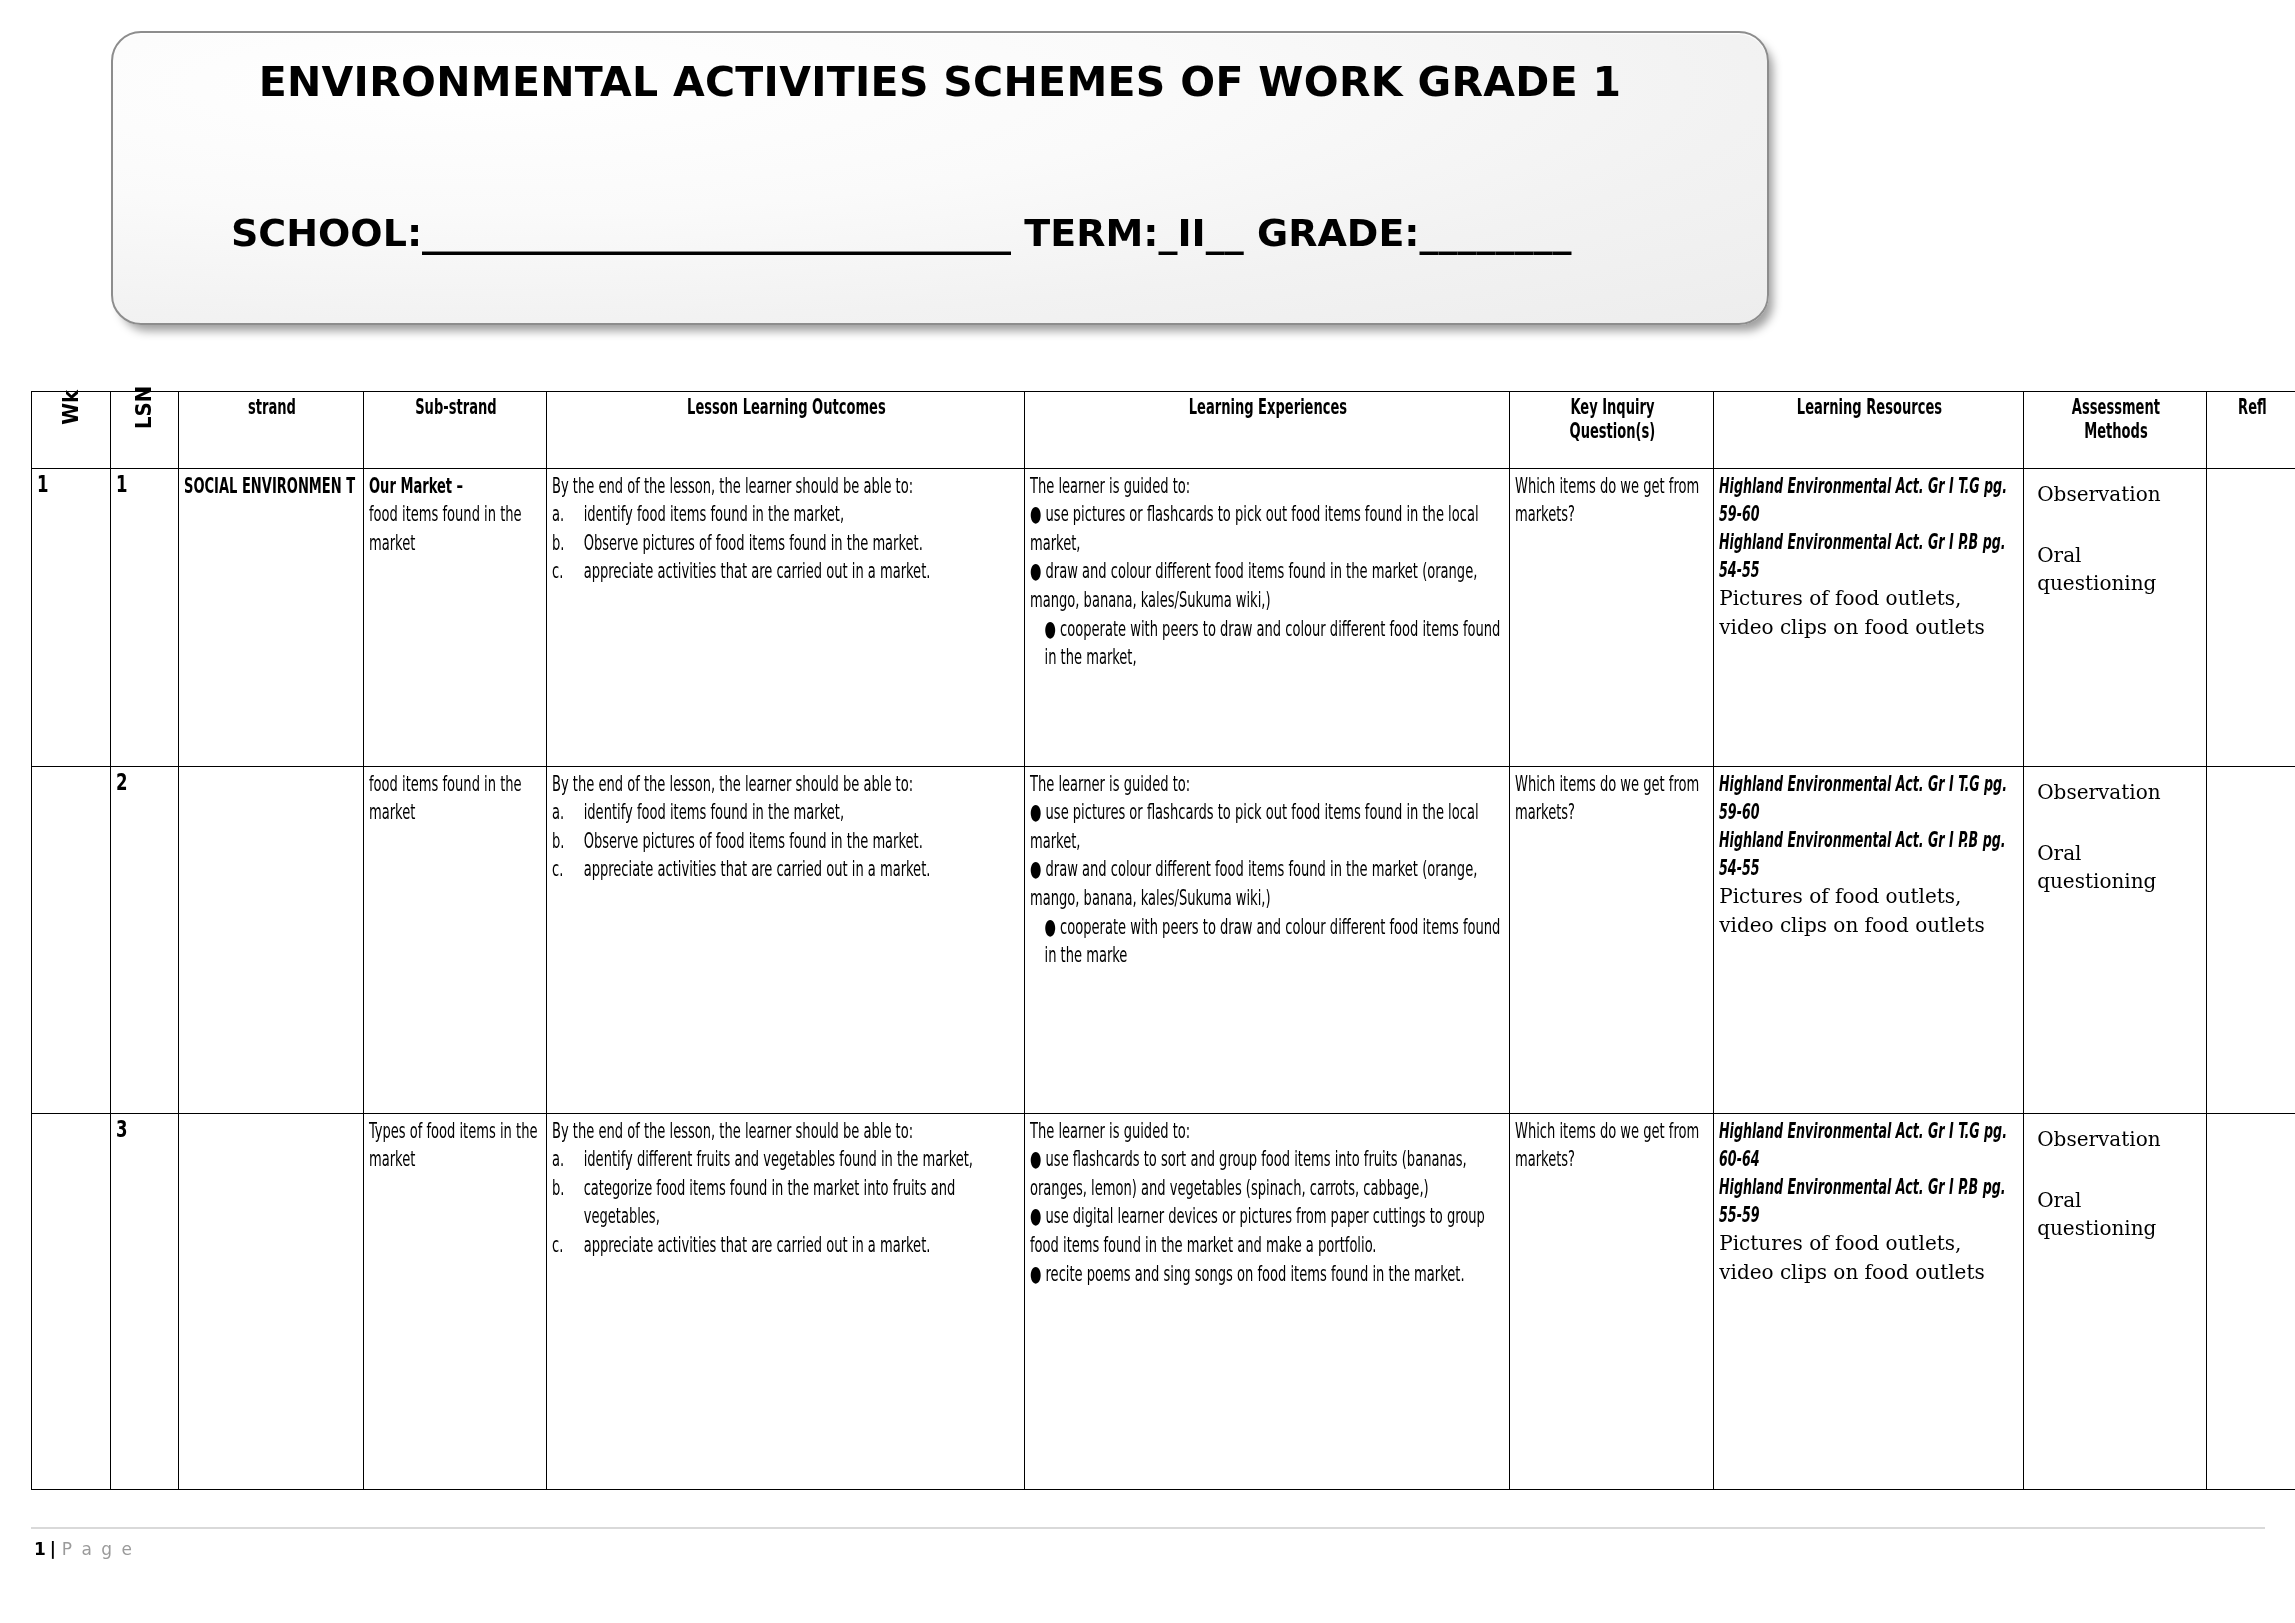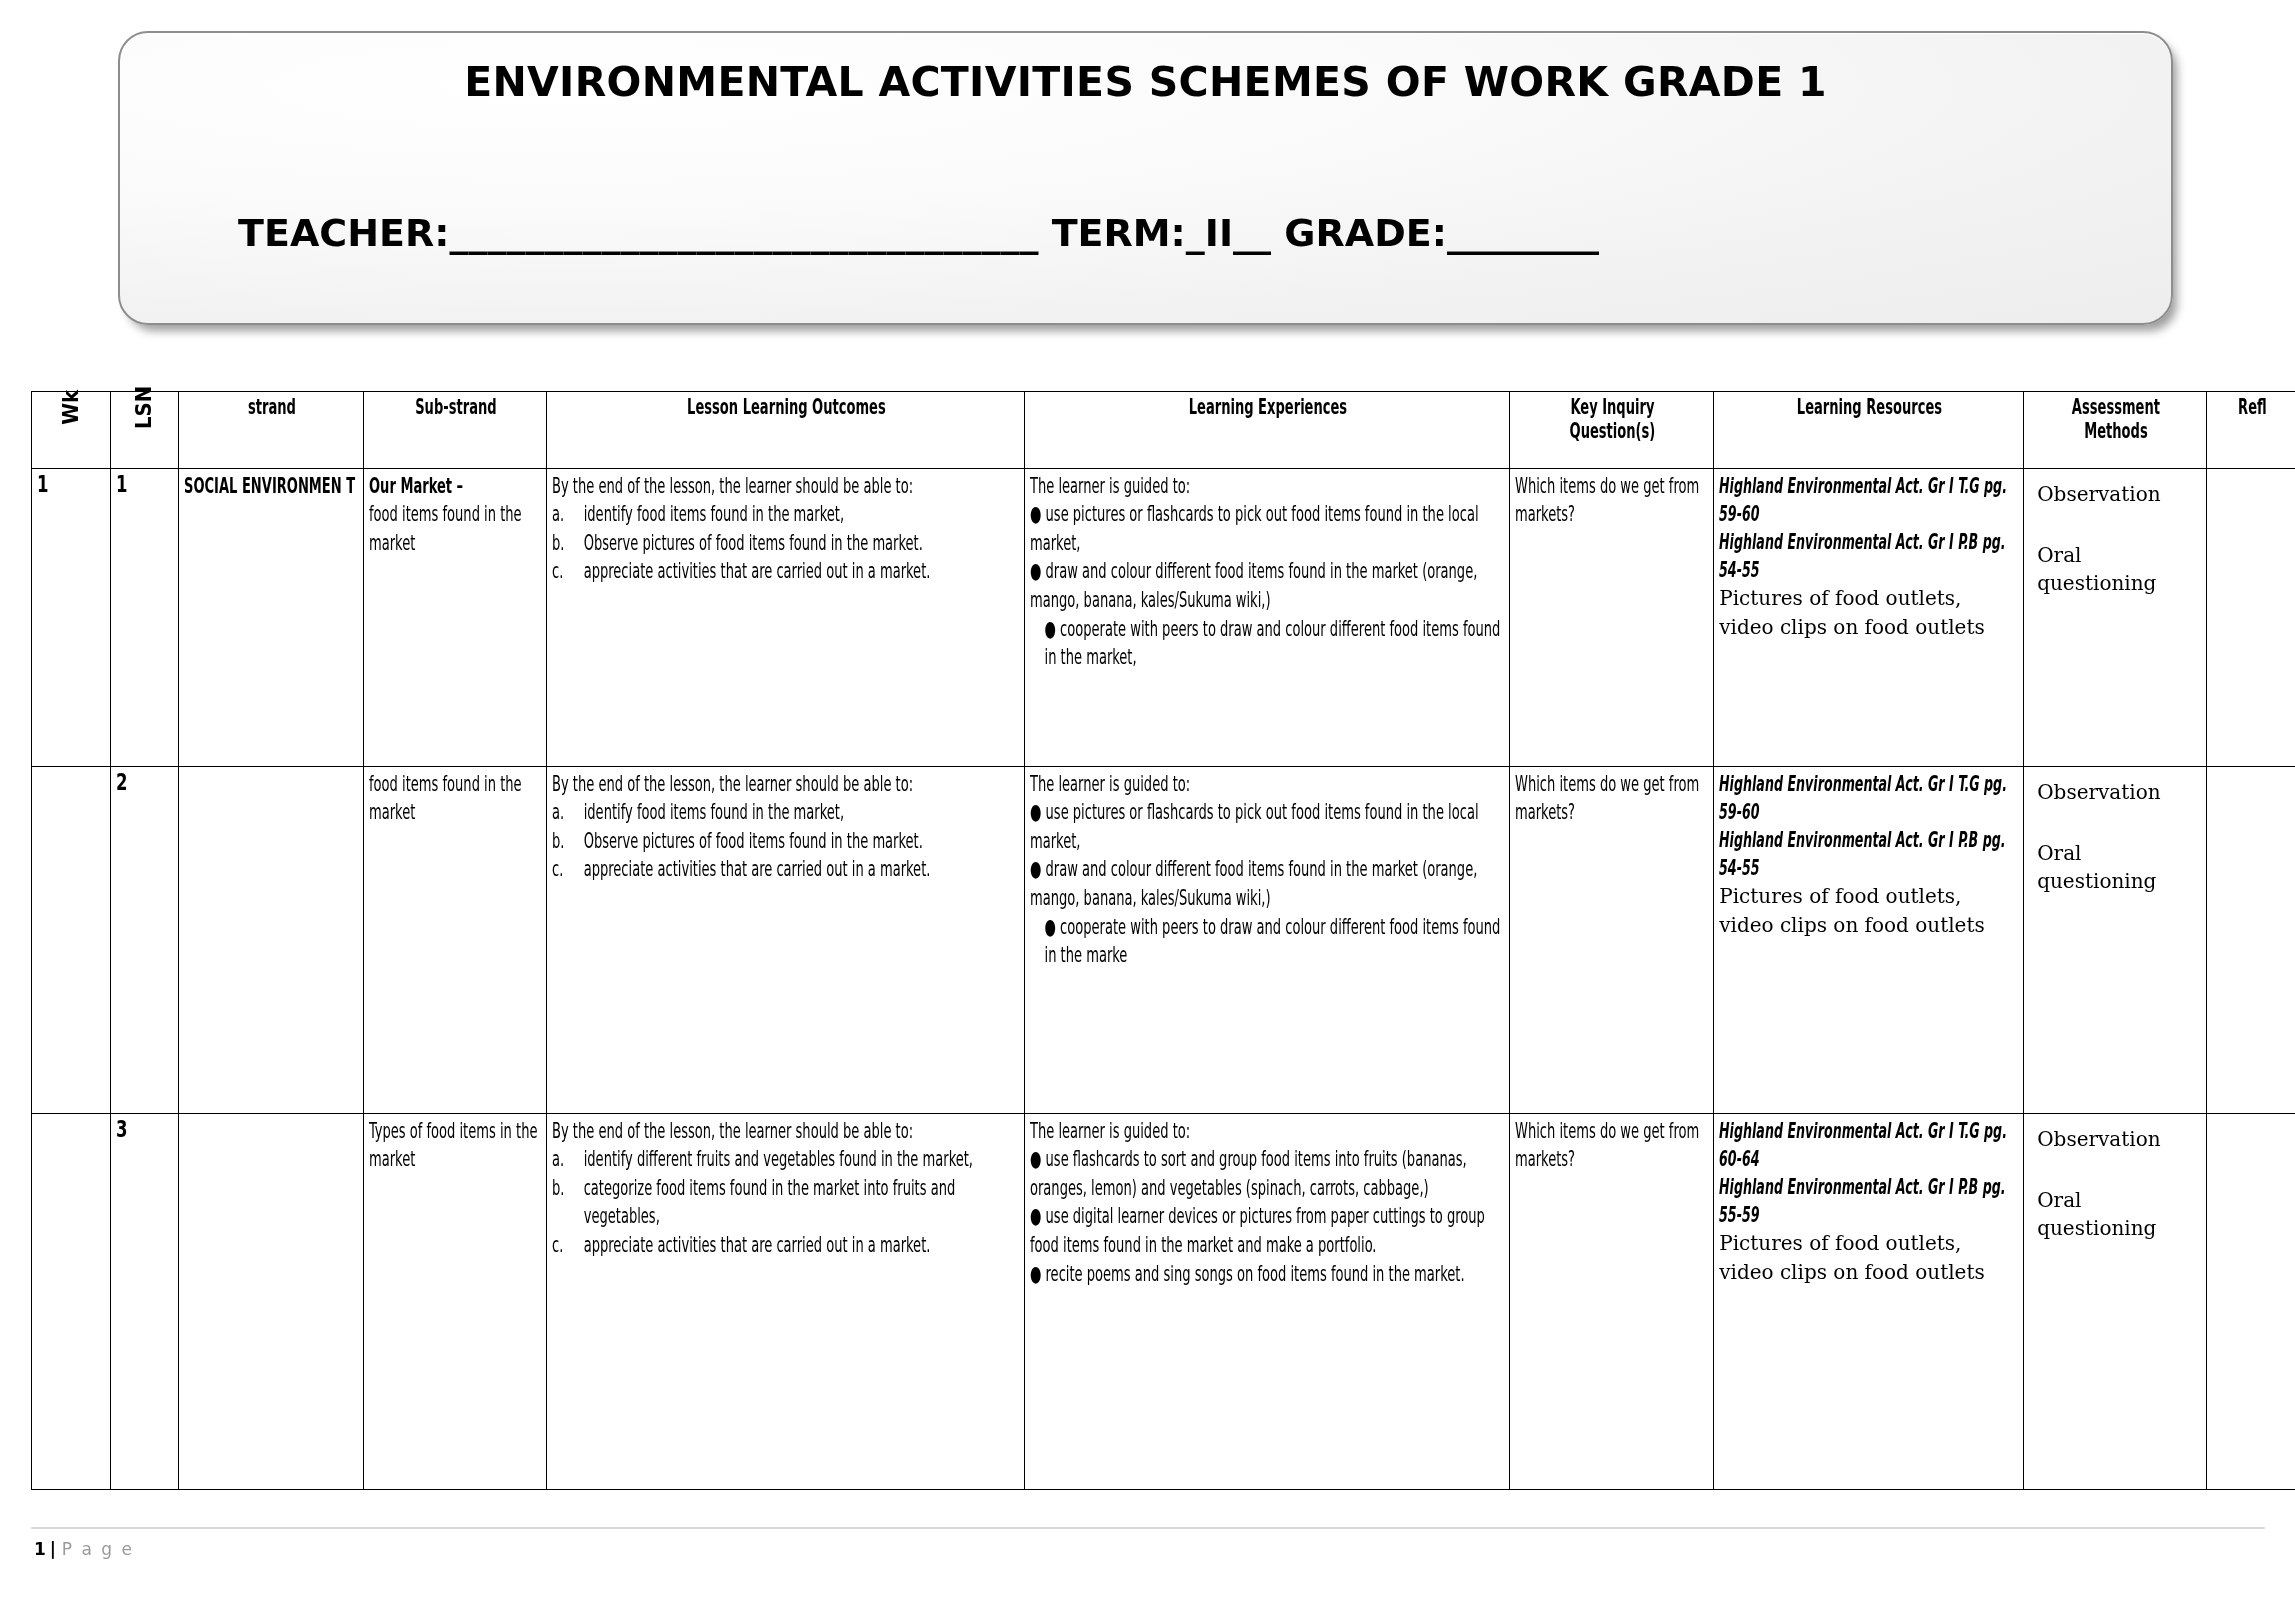--- a/index.html
+++ b/index.html
@@ -8,22 +8,22 @@
     background:#ffffff;
     font-family:"Liberation Sans", sans-serif;
     -webkit-font-smoothing:antialiased;
     overflow:hidden;
   }
   .page{position:relative;width:2295px;height:1623px;box-sizing:border-box;}
 
   
   .headerbox{
     position:absolute;
-    left:118px; top:31px;
-    width:2055px; height:294px;
+    left:111px; top:31px;
+    width:1658px; height:294px;
     box-sizing:border-box;
     border:2px solid #8d8d8d;
     border-radius:30px;
     background:
       radial-gradient(ellipse at 22% 18%, #ffffff 0%, #fafafa 38%, #f2f2f2 70%, #ededed 100%);
     box-shadow: 6.5px 7.9px 9.2px -2.6px rgba(0,0,0,0.38),
                 inset 0 1.3px 0 rgba(255,255,255,0.9);
   }
   .hb-inner{position:absolute;inset:0;}
 
@@ -166,21 +166,21 @@
 <body>
 
 <div class="page">
 
   <div class="headerbox">
     <div class="hb-inner">
       <div class="doc-title">ENVIRONMENTAL ACTIVITIES SCHEMES OF WORK GRADE 1</div>
 
 
       <div class="field-line field-school">
-        <span>TEACHER:</span><span>_______________________________</span><span> </span><span>TERM:</span><span>_</span><span class="ul">II</span><span>__</span><span> </span><span>GRADE:</span><span>________</span>
+        <span>SCHOOL:</span><span>_______________________________</span><span> </span><span>TERM:</span><span>_</span><span class="ul">II</span><span>__</span><span> </span><span>GRADE:</span><span>________</span>
       </div>
     </div>
   </div>
 
   <table class="sow">
     <colgroup>
       <col style="width:79px">
       <col style="width:68px">
       <col style="width:185px">
       <col style="width:183px">

